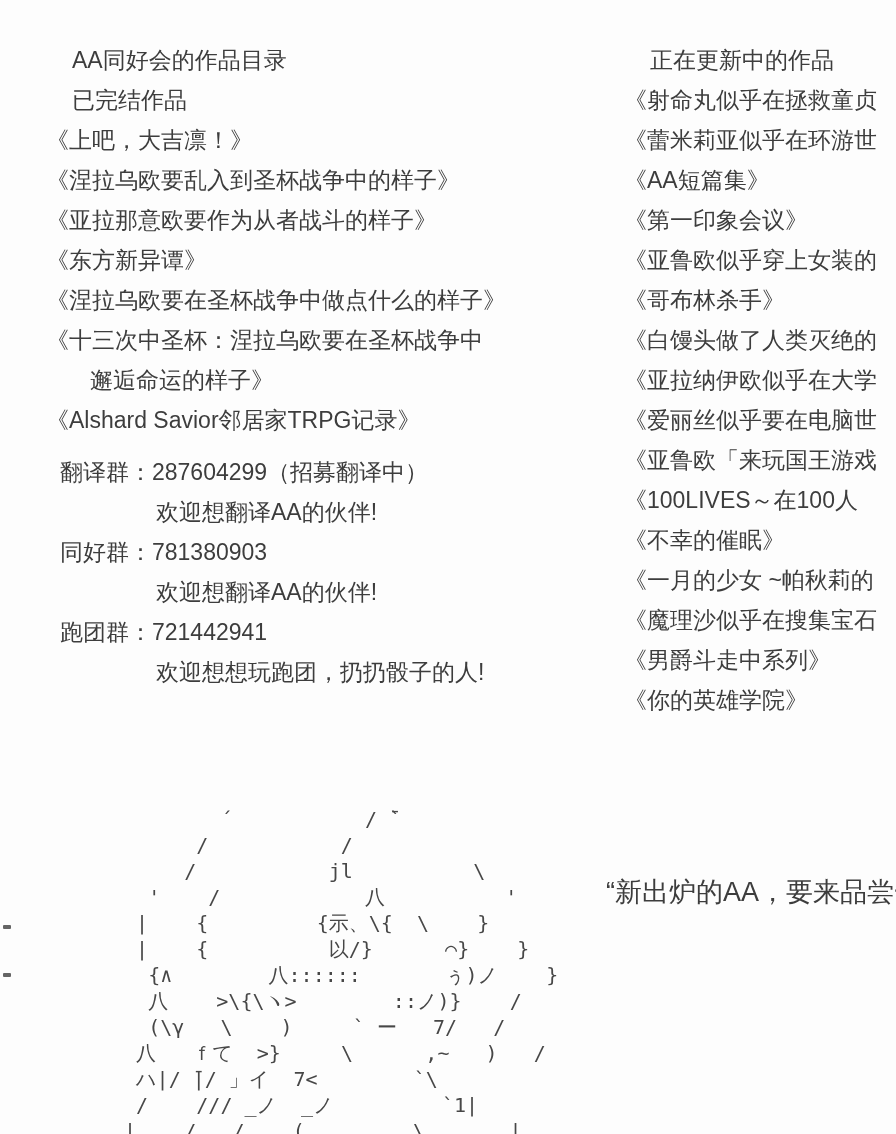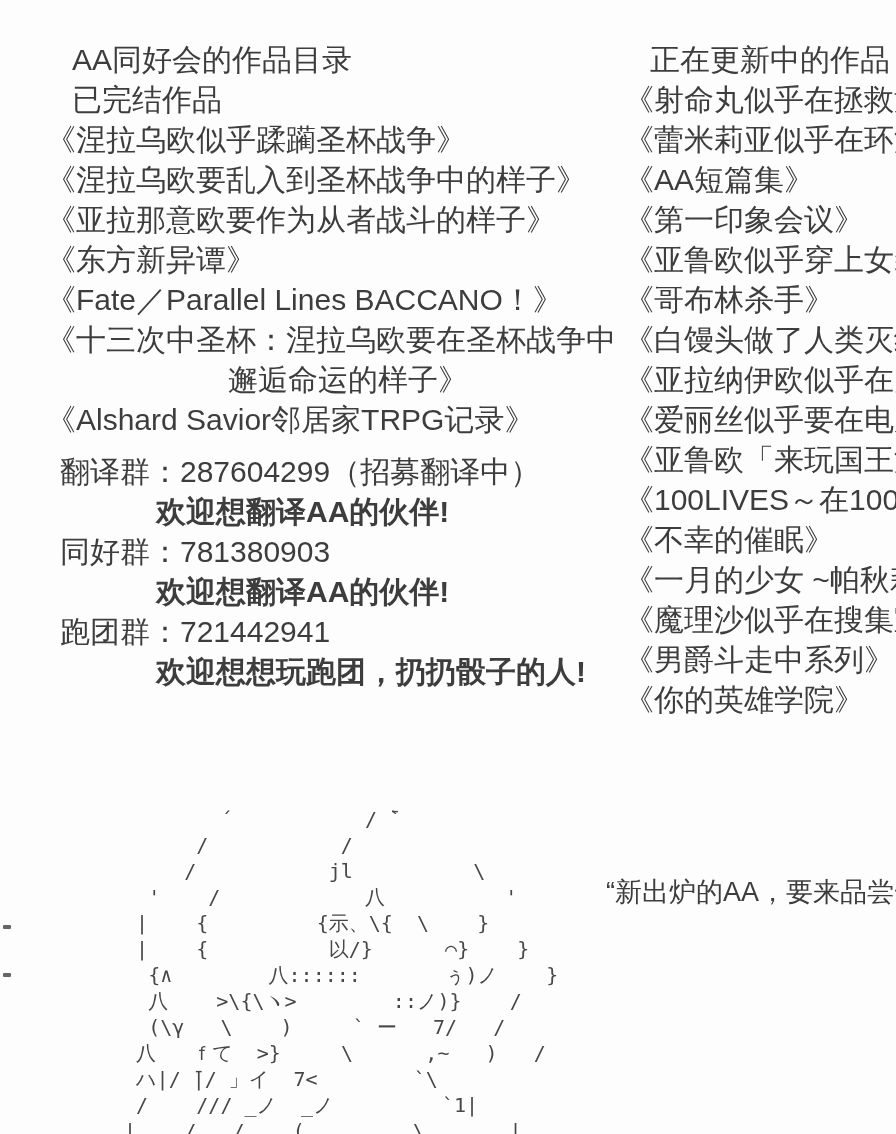--- a/index.html
+++ b/index.html
@@ -16,37 +16,37 @@
     font-family: "Liberation Sans", sans-serif;
   }
   .col {
     position: absolute;
     white-space: nowrap;
   }
   .col .line {
     display: block;
     height: 40px;
     line-height: 40px;
-    font-size: 30px;
+    font-size: 23px;
     white-space: nowrap;
   }
   .left-col {
     left: 46px;
     top: 40px;
     width: 560px;
   }
   .right-col {
     left: 624px;
     top: 40px;
     width: 600px; 
   }
   .hdr-indent { margin-left: 26px; }
-  .wrap-indent { margin-left: 44px; text-align: center; }
+  .wrap-indent { margin-left: 44px; }
   .group-label { margin-left: 14px; }
-  .group-note { margin-left: 110px; font-weight: bold; }
+  .group-note { margin-left: 110px; }
   .spacer12 { height: 12px; }
   .quote-line {
     position: absolute;
     left: 606px;
     top: 872px;
     height: 40px;
     line-height: 40px;
     font-size: 27px;
     white-space: nowrap;
   }
@@ -71,25 +71,25 @@
   }
   .stray-1 { left: 3px; top: 925px; }
   .stray-2 { left: 3px; top: 973px; }
 </style>
 </head>
 <body>
 
 <div class="col left-col">
   <span class="line hdr-indent">AA同好会的作品目录</span>
   <span class="line hdr-indent">已完结作品</span>
-  <span class="line">《涅拉乌欧似乎蹂躏圣杯战争》</span>
+  <span class="line">《上吧，大吉凛！》</span>
   <span class="line">《涅拉乌欧要乱入到圣杯战争中的样子》</span>
   <span class="line">《亚拉那意欧要作为从者战斗的样子》</span>
   <span class="line">《东方新异谭》</span>
-  <span class="line">《Fate／Parallel Lines BACCANO！》</span>
+  <span class="line">《涅拉乌欧要在圣杯战争中做点什么的样子》</span>
   <span class="line">《十三次中圣杯：涅拉乌欧要在圣杯战争中</span>
   <span class="line wrap-indent">邂逅命运的样子》</span>
   <span class="line">《Alshard Savior邻居家TRPG记录》</span>
 
   <div class="spacer12"></div>
 
   <div>
     <span class="line group-label">翻译群：287604299（招募翻译中）</span>
     <span class="line group-note">欢迎想翻译AA的伙伴!</span>
     <span class="line group-label">同好群：781380903</span>

